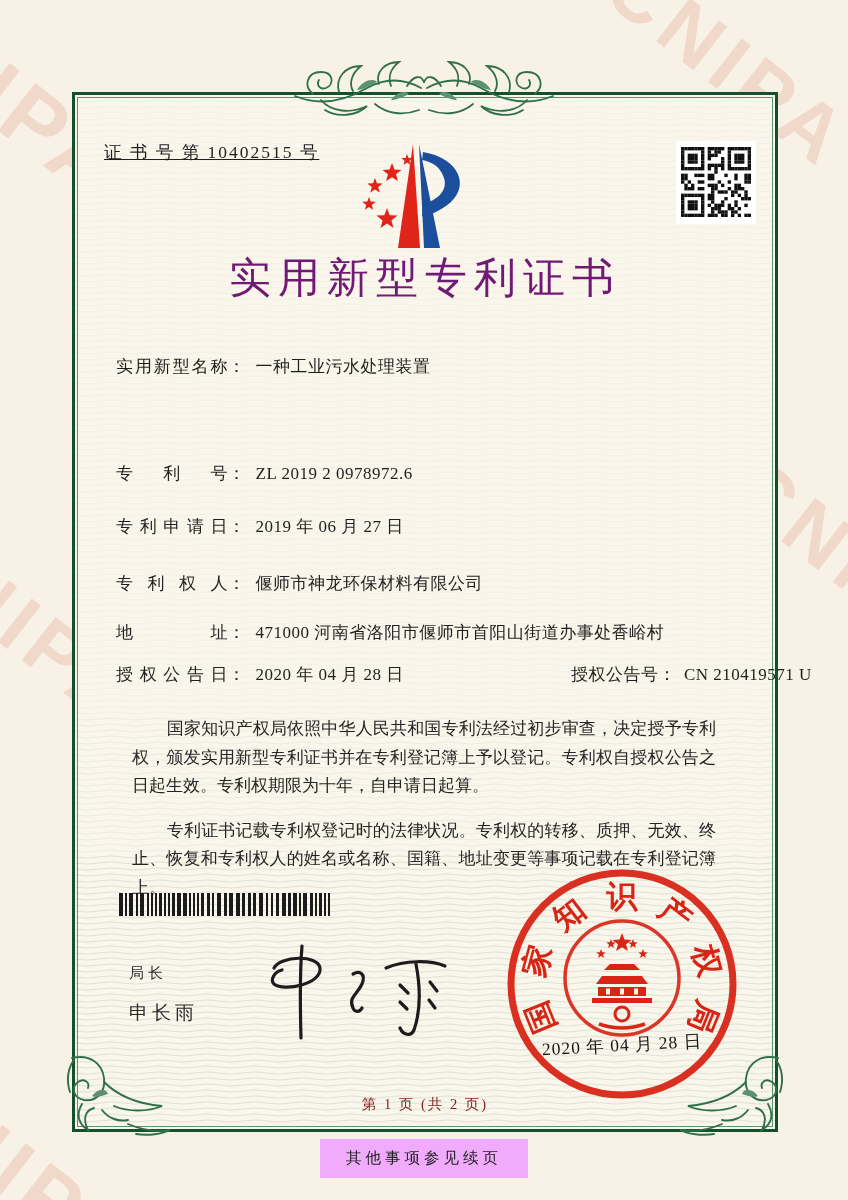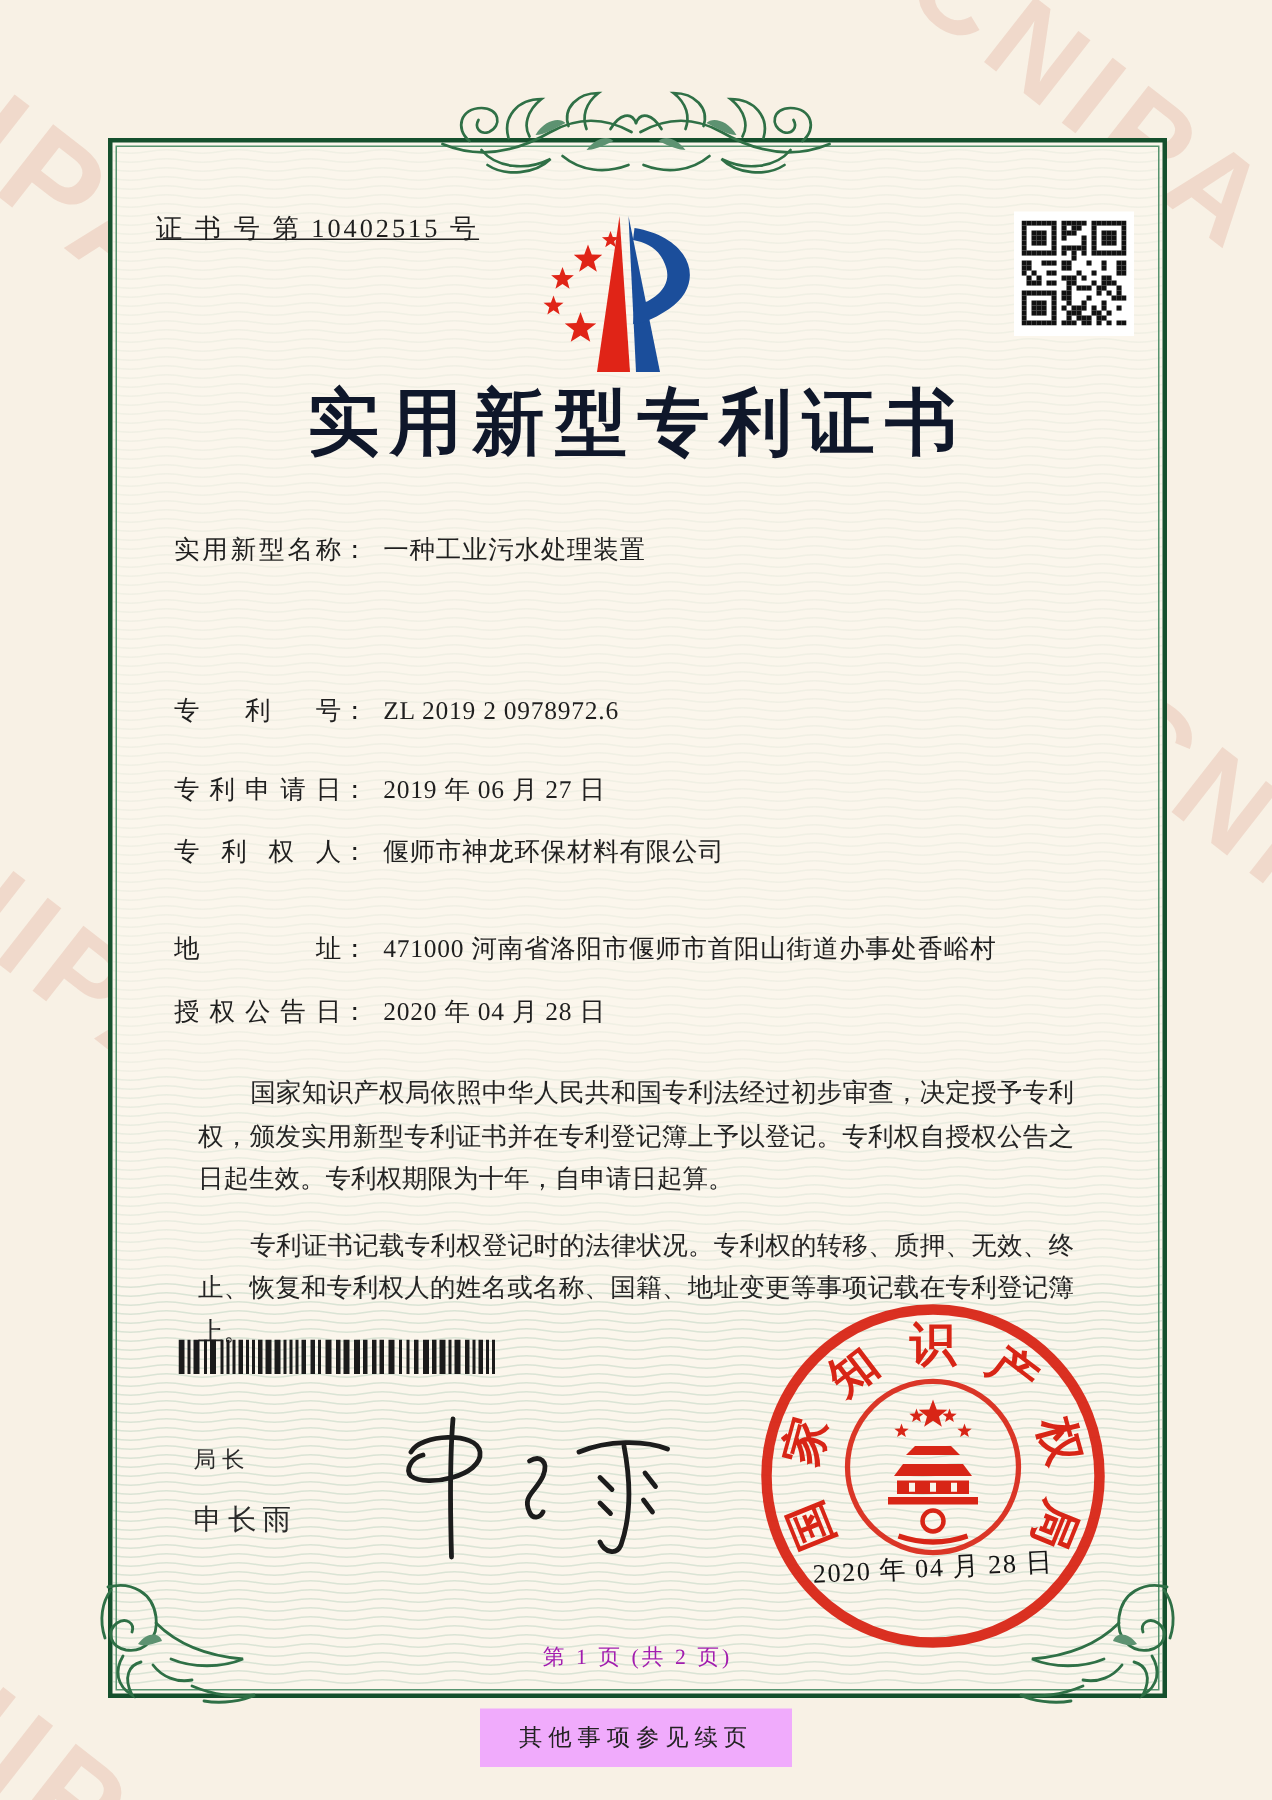--- a/index.html
+++ b/index.html
@@ -15,21 +15,21 @@
   #frame{position:absolute;left:72px;top:92px;width:706px;height:1040px;
          border:3px solid #15502d;background:#fbf6ec;box-sizing:border-box;}
   #frame-inner{position:absolute;left:2px;top:2px;right:2px;bottom:2px;border:1px solid #57946f;}
   #waves{position:absolute;left:0;top:0;width:700px;height:1034px;}
   
   #cert-number{position:absolute;left:104px;top:140px;font-size:17.5px;letter-spacing:2px;text-decoration:underline;}
   #logo{position:absolute;left:350px;top:136px;width:135px;height:122px;}
   #qr-patch{position:absolute;left:676px;top:141px;width:80px;height:83px;background:#ffffff;}
   #qr{position:absolute;left:681px;top:147px;width:70px;height:70px;}
   #title{position:absolute;left:72px;top:250px;width:706px;text-align:center;
-         font-size:48px;font-weight:700;letter-spacing:7px;color:#0f172a;}
+         font-size:42px;font-weight:400;letter-spacing:7px;color:#701a75;}
   
   .frow{position:absolute;left:116px;font-size:17px;white-space:nowrap;letter-spacing:0.5px;}
   .flabel{display:inline-block;width:112px;text-align:justify;text-align-last:justify;-moz-text-align-last:justify;}
   .fcolon{display:inline-block;}
   .fvalue{display:inline-block;margin-left:10px;}
   .fvalue2{display:inline-block;margin-left:8px;}
   #grant-no-group{position:absolute;left:455px;top:0;}
   
   #body-paras{position:absolute;left:116px;top:699px;width:616px;}
   #body-paras p{margin:16px;font-size:17px;line-height:28.5px;text-align:justify;text-indent:2.05em;color:#242424;}
@@ -40,21 +40,21 @@
              font-family:"Liberation Sans","DejaVu Sans",sans-serif;color:#2a2a2a;}
   #sig-name{position:absolute;left:129px;top:1000px;font-size:19px;letter-spacing:4px;
             font-family:"Liberation Sans","DejaVu Sans",sans-serif;color:#2a2a2a;}
   #sig-hand{position:absolute;left:240px;top:940px;width:215px;height:106px;}
   
   #seal{position:absolute;left:504px;top:866px;width:236px;height:236px;}
   #seal-date{position:absolute;left:506px;top:1033px;width:232px;text-align:center;
              font-size:17.5px;letter-spacing:1px;color:#151515;transform:rotate(-3deg);}
   
   #page-number{position:absolute;left:72px;top:1095px;width:706px;text-align:center;
-               font-size:14.5px;letter-spacing:2px;color:#a21caf;}
+               font-size:14.5px;letter-spacing:2px;color:#7f1d1d;}
   #cont-box{position:absolute;left:424px;top:1139px;transform:translateX(-50%);
             background:#f0abfc;padding:9px 26px;font-size:15.5px;letter-spacing:4px;color:#222;}
   
   .orn{position:absolute;pointer-events:none;}
 </style>
 </head>
 <body>
 
 <div id="page">
 
@@ -525,28 +525,31 @@
 
   <div class="frow" style="top:355px;">
     <span class="flabel">实用新型名称</span><span class="fcolon">：</span><span class="fvalue">一种工业污水处理装置</span>
   </div>
   <div class="frow" style="top:462px;">
     <span class="flabel">专利号</span><span class="fcolon">：</span><span class="fvalue">ZL 2019 2 0978972.6</span>
   </div>
   <div class="frow" style="top:515px;">
     <span class="flabel">专利申请日</span><span class="fcolon">：</span><span class="fvalue">2019 年 06 月 27 日</span>
   </div>
-  <div class="frow" style="top:556px;">
+  <div class="frow" style="top:572px;">
     <span class="flabel">专利权人</span><span class="fcolon">：</span><span class="fvalue">偃师市神龙环保材料有限公司</span>
   </div>
   <div class="frow" style="top:621px;">
     <span class="flabel">地址</span><span class="fcolon">：</span><span class="fvalue">471000 河南省洛阳市偃师市首阳山街道办事处香峪村</span>
   </div>
   <div class="frow" style="top:663px;">
     <span class="flabel">授权公告日</span><span class="fcolon">：</span><span class="fvalue">2020 年 04 月 28 日</span>
+    <span id="grant-no-group">
+      <span>授权公告号</span><span>：</span><span class="fvalue2">CN 210419571 U</span>
+    </span>
   </div>
 
   <div id="body-paras">
     <p>国家知识产权局依照中华人民共和国专利法经过初步审查，决定授予专利权，颁发实用新型专利证书并在专利登记簿上予以登记。专利权自授权公告之日起生效。专利权期限为十年，自申请日起算。</p>
     <p>专利证书记载专利权登记时的法律状况。专利权的转移、质押、无效、终止、恢复和专利权人的姓名或名称、国籍、地址变更等事项记载在专利登记簿上。</p>
   </div>
 
   <svg id="barcode" viewBox="0 0 216 23" preserveAspectRatio="none">
       <rect x="0" y="0" width="4" height="23" fill="#1b1b1b"></rect>
       <rect x="6" y="0" width="2" height="23" fill="#1b1b1b"></rect>

